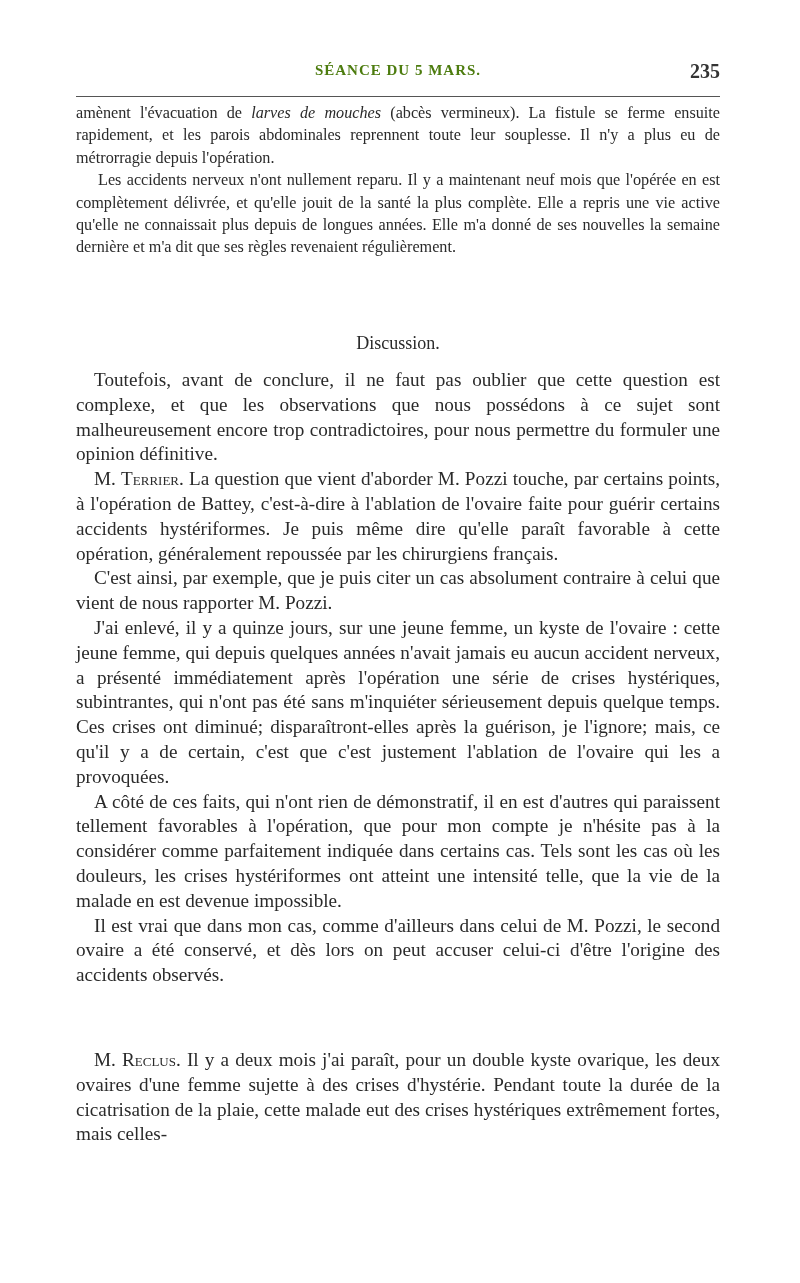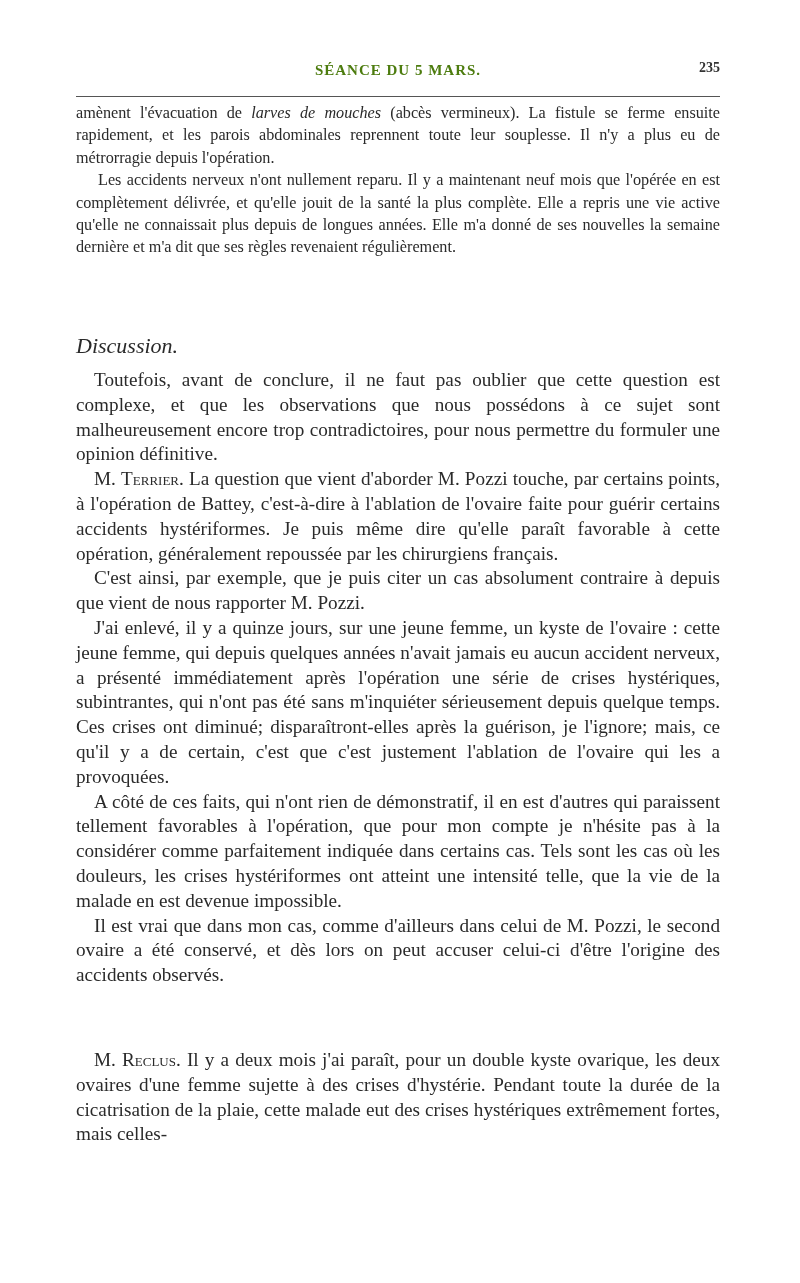--- a/index.html
+++ b/index.html
@@ -36,21 +36,21 @@
       font-size: 15px;
       letter-spacing: 1px;
       font-variant: small-caps;
       font-weight: bold;
       color: #4d7c0f;
     }
     .page-number {
       position: absolute;
       right: 0;
       top: -2px;
-      font-size: 14px;
+      font-size: 20px;
       font-weight: bold;
       color: #333;
       text-align: center;
     }
     .head-rule {
       position: absolute;
       top: 96px;
       left: 0;
       width: 644px;
       height: 0;
@@ -70,23 +70,22 @@
       text-indent: 22px;
     }
     .body-text p.noindent { text-indent: 0; }
     .block1 { top: 102px; }
     .block1 .small { font-size: 16.2px; line-height: 22.4px; }
     .heading-discussion {
       position: absolute;
       top: 333px;
       left: 0;
       width: 644px;
-      text-align: left;
-      font-style: italic;
-      font-size: 22px;
+      text-align: center;
+      font-size: 18px;
     }
     .block2 {
       top: 368px;
       font-size: 19.2px;
       line-height: 24.8px;
     }
     .block2 p { text-indent: 18px; }
     .block3 {
       top: 1048px;
       font-size: 19.2px;
@@ -110,21 +109,21 @@
   <div class="body-text block1">
     <p class="noindent small"><span>amènent l'évacuation de </span><span class="it">larves de mouches</span><span> (abcès vermineux). La fistule se ferme ensuite rapidement, et les parois abdominales reprennent toute leur souplesse. Il n'y a plus eu de métrorragie depuis l'opération.</span></p>
     <p class="small">Les accidents nerveux n'ont nullement reparu. Il y a maintenant neuf mois que l'opérée en est complètement délivrée, et qu'elle jouit de la santé la plus complète. Elle a repris une vie active qu'elle ne connaissait plus depuis de longues années. Elle m'a donné de ses nouvelles la semaine dernière et m'a dit que ses règles revenaient régulièrement.</p>
   </div>
 
   <div class="heading-discussion">Discussion.</div>
 
   <div class="body-text block2">
     <p>Toutefois, avant de conclure, il ne faut pas oublier que cette question est complexe, et que les observations que nous possédons à ce sujet sont malheureusement encore trop contradictoires, pour nous permettre du formuler une opinion définitive.</p>
     <p><span>M. </span><span class="sc">Terrier</span><span>. </span><span>La question que vient d'aborder M. Pozzi touche, par certains points, à l'opération de Battey, c'est-à-dire à l'ablation de l'ovaire faite pour guérir certains accidents hystériformes. Je puis même dire qu'elle paraît favorable à cette opération, généralement repoussée par les chirurgiens français.</span></p>
-    <p>C'est ainsi, par exemple, que je puis citer un cas absolument contraire à depuis que vient de nous rapporter M. Pozzi.</p>
+    <p>C'est ainsi, par exemple, que je puis citer un cas absolument contraire à celui que vient de nous rapporter M. Pozzi.</p>
     <p>J'ai enlevé, il y a quinze jours, sur une jeune femme, un kyste de l'ovaire : cette jeune femme, qui depuis quelques années n'avait jamais eu aucun accident nerveux, a présenté immédiatement après l'opération une série de crises hystériques, subintrantes, qui n'ont pas été sans m'inquiéter sérieusement depuis quelque temps. Ces crises ont diminué; disparaîtront-elles après la guérison, je l'ignore; mais, ce qu'il y a de certain, c'est que c'est justement l'ablation de l'ovaire qui les a provoquées.</p>
     <p>A côté de ces faits, qui n'ont rien de démonstratif, il en est d'autres qui paraissent tellement favorables à l'opération, que pour mon compte je n'hésite pas à la considérer comme parfaitement indiquée dans certains cas. Tels sont les cas où les douleurs, les crises hystériformes ont atteint une intensité telle, que la vie de la malade en est devenue impossible.</p>
     <p>Il est vrai que dans mon cas, comme d'ailleurs dans celui de M. Pozzi, le second ovaire a été conservé, et dès lors on peut accuser celui-ci d'être l'origine des accidents observés.</p>
   </div>
 
   <div class="body-text block3">
     <p><span>M. </span><span class="sc">Reclus</span><span>. </span><span>Il y a deux mois j'ai paraît, pour un double kyste ovarique, les deux ovaires d'une femme sujette à des crises d'hystérie. Pendant toute la durée de la cicatrisation de la plaie, cette malade eut des crises hystériques extrêmement fortes, mais celles-</span></p>
   </div>
 
 </div>

